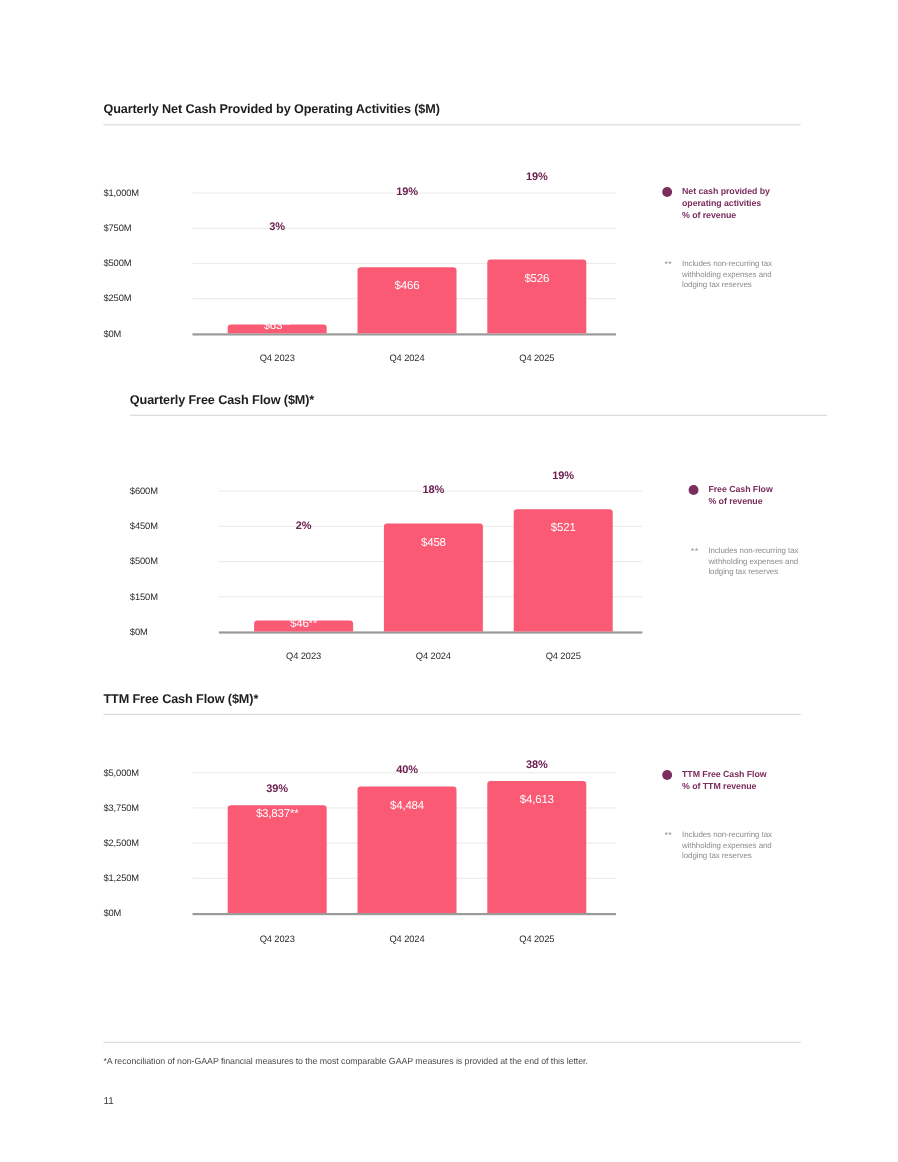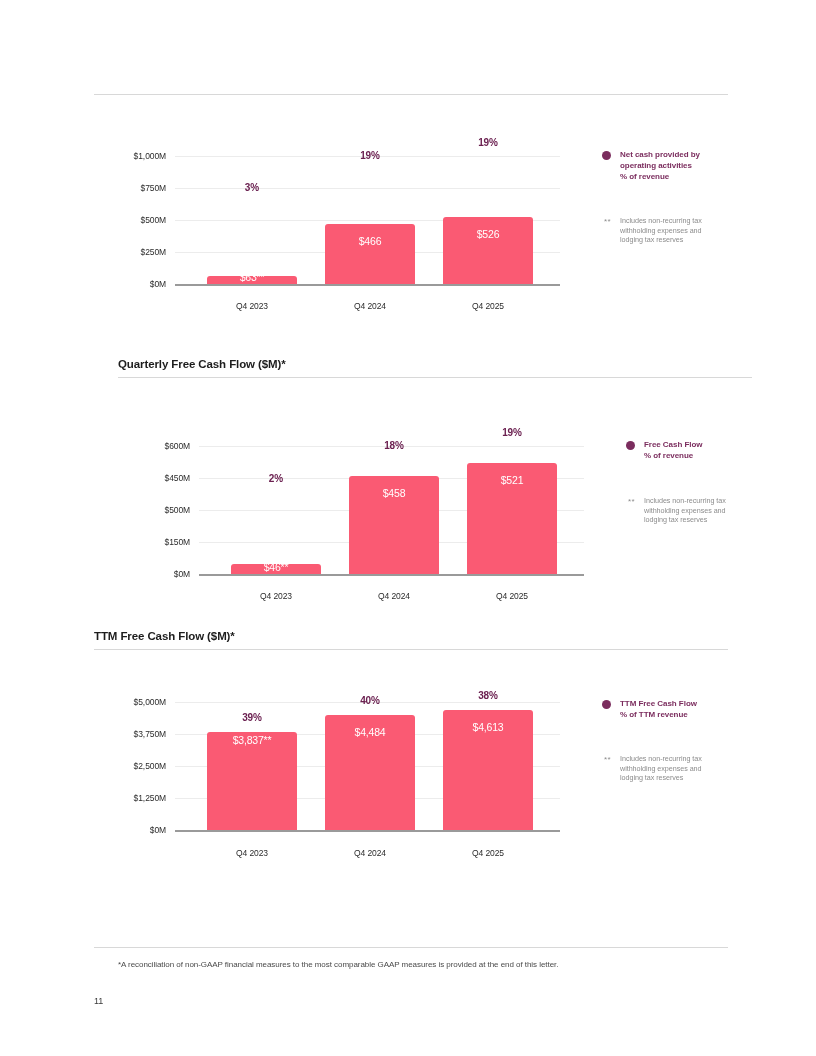--- a/index.html
+++ b/index.html
@@ -67,21 +67,21 @@
     width: 385px;
     height: 1.5px;
     background: #9a9a9a;
   }
 
   
   .ytick {
     position: absolute;
     right: 0;
     width: 72px;
-    text-align: right;
+    text-align: left;
     font-size: 8.5px;
     color: #2b2b2b;
     letter-spacing: -0.1px;
     transform: translateY(-50%);
     white-space: nowrap;
   }
   .ytick-wrap {
     position: absolute;
     left: 0px;
     width: 72px;
@@ -190,20 +190,21 @@
     font-size: 9px;
     color: #3a3a3a;
   }
 </style>
 </head>
 <body>
 
 <div class="page">
 
   <div class="chart-block" id="block0" style="top:94px;">
+    <div class="chart-title">Quarterly Net Cash Provided by Operating Activities ($M)</div>
     <div class="title-rule"></div>
     <div class="chart-body" style="height:215px;">
       <div class="ytick-wrap">
         <div class="ytick" style="top:61px;">$1,000M</div>
         <div class="ytick" style="top:93px;">$750M</div>
         <div class="ytick" style="top:125px;">$500M</div>
         <div class="ytick" style="top:157px;">$250M</div>
         <div class="ytick" style="top:189px;">$0M</div>
       </div>
       <div class="plot" style="top:0; height:215px;">
@@ -343,16 +344,16 @@
       <div class="note" style="left:508px; top:104px; width:135px;">
         <span class="note-mark">**</span>
         <div class="note-text">Includes non-recurring tax</div>
         <div class="note-text">withholding expenses and</div>
         <div class="note-text">lodging tax reserves</div>
       </div>
     </div>
   </div>
 
   <div class="footer-rule" style="top:947px;"></div>
-  <div class="footnote" style="top:960px;margin-left:24px;">*A reconciliation of non-GAAP financial measures to the most comparable GAAP measures is provided at the end of this letter.</div>
+  <div class="footnote" style="top:960px;">*A reconciliation of non-GAAP financial measures to the most comparable GAAP measures is provided at the end of this letter.</div>
   <div class="page-number" style="top:996px;">11</div>
 
 </div>
 
 </body></html>

